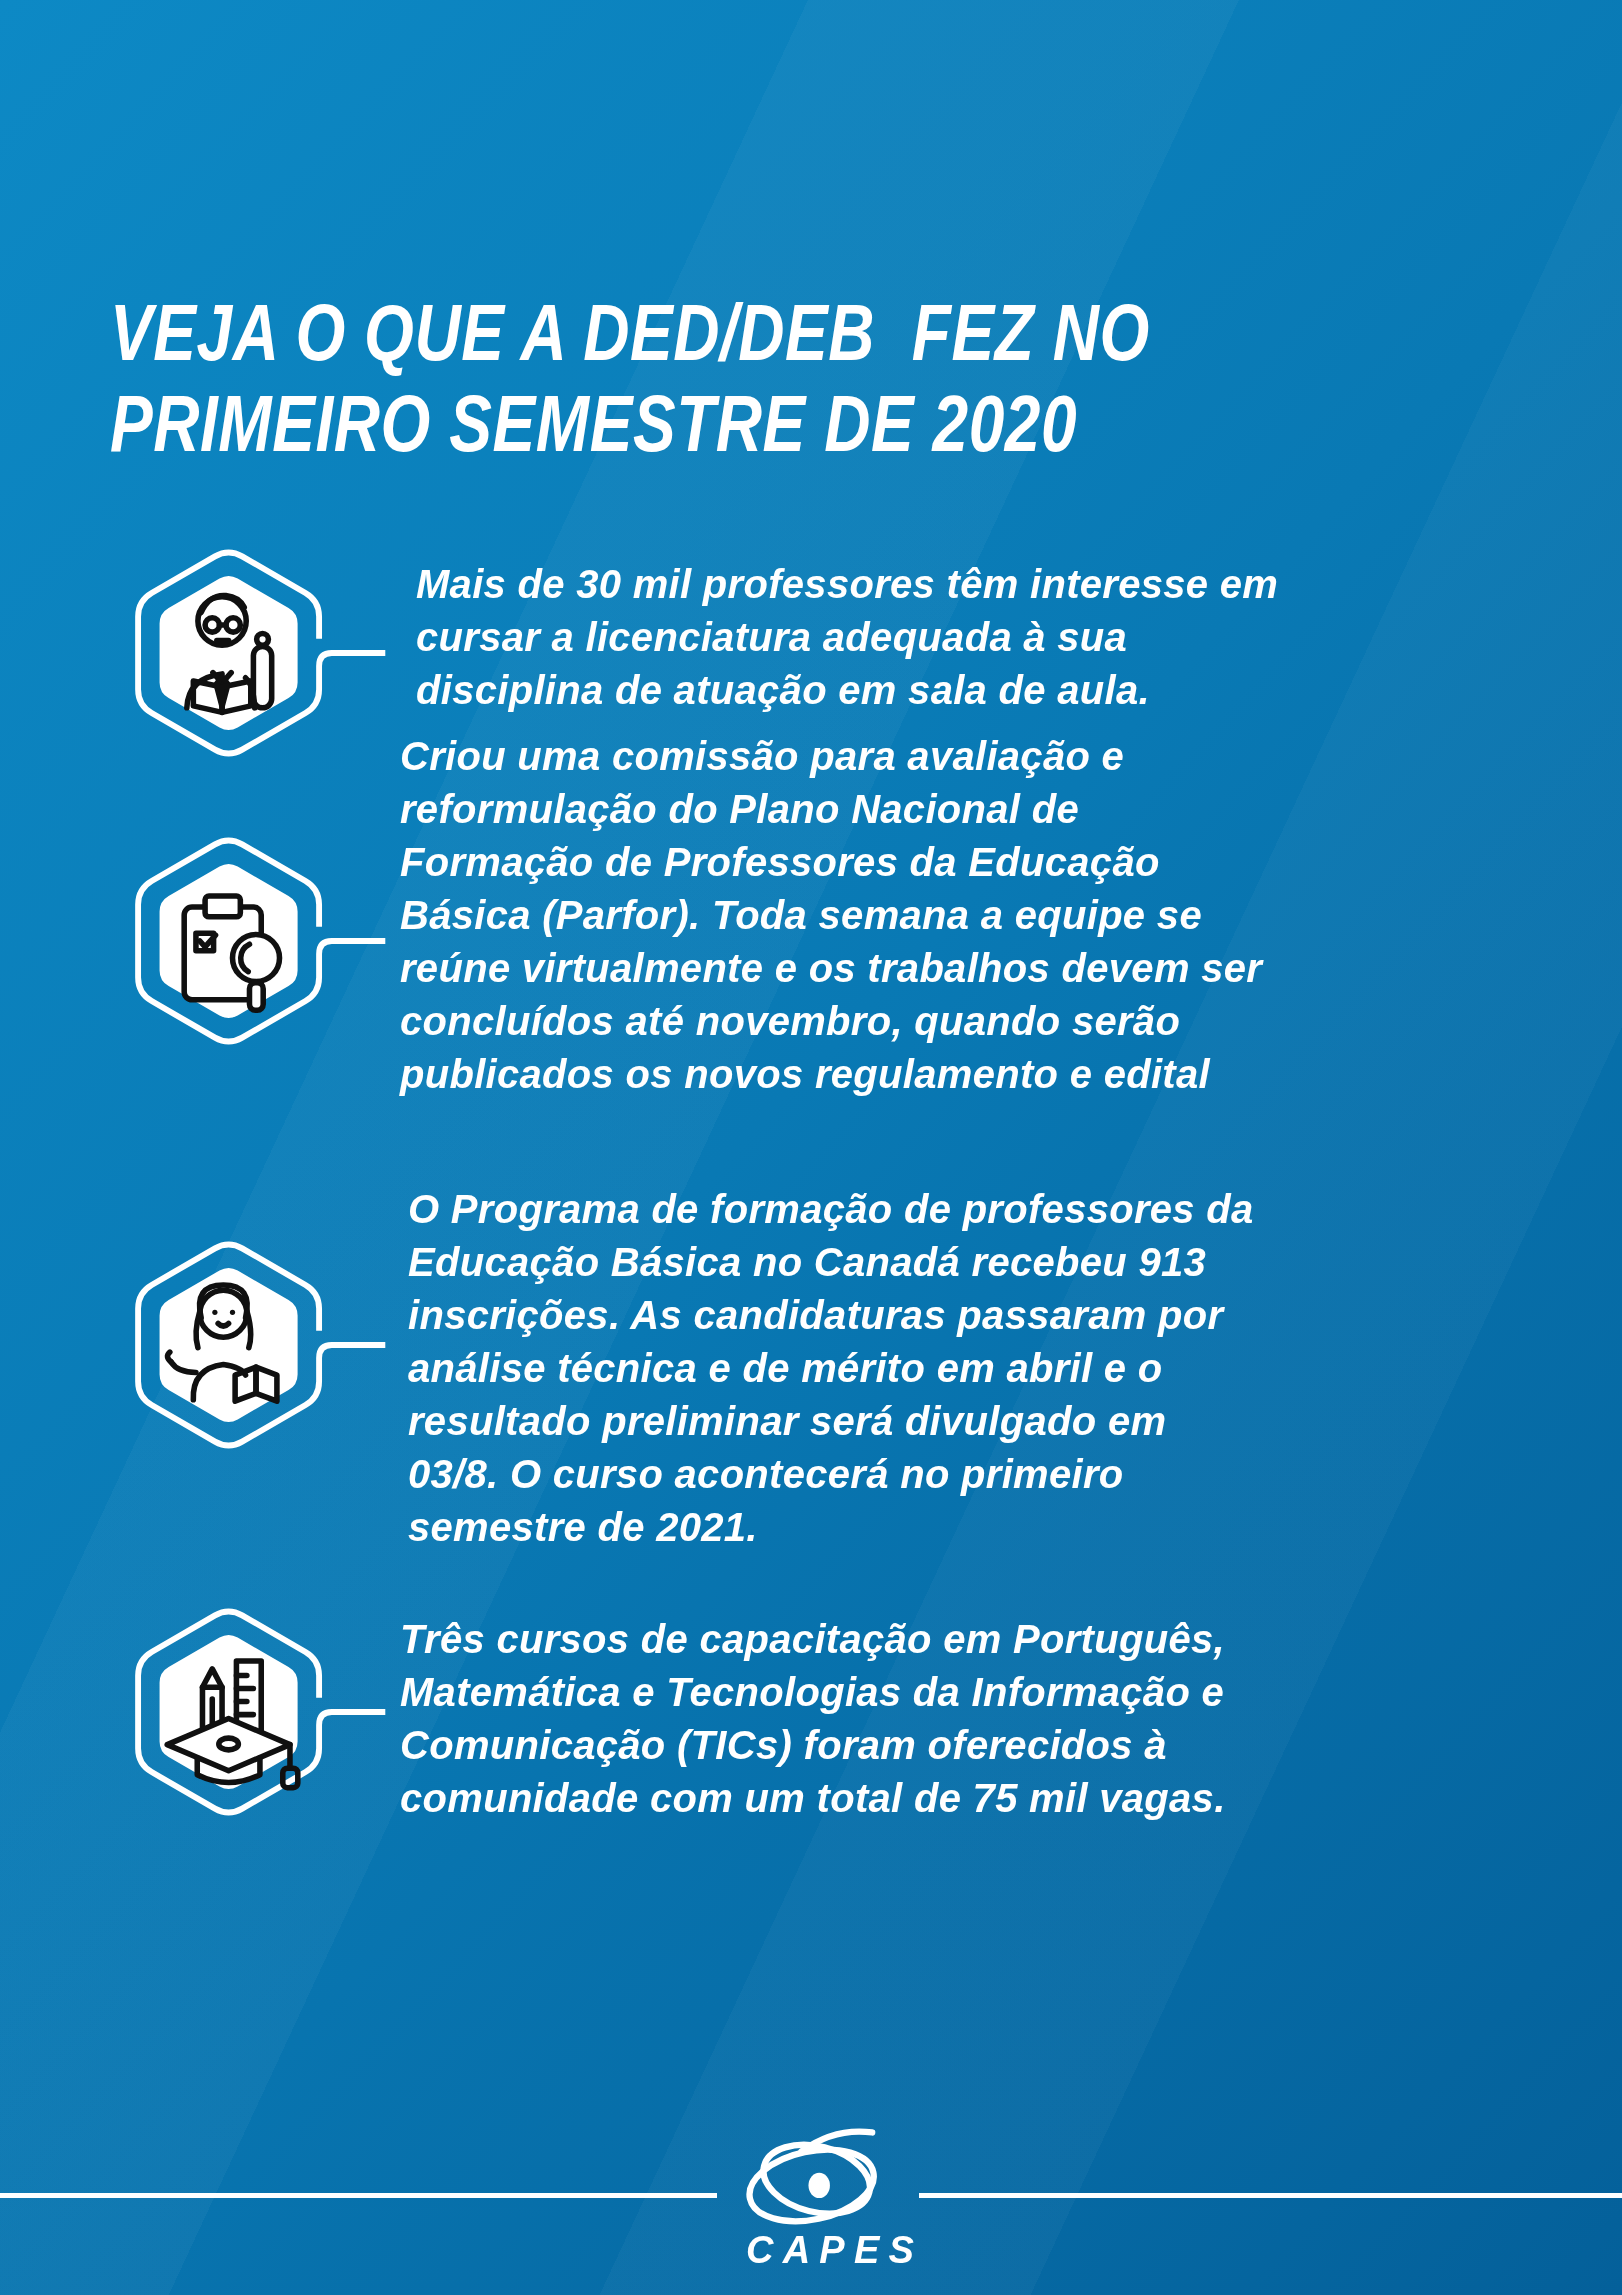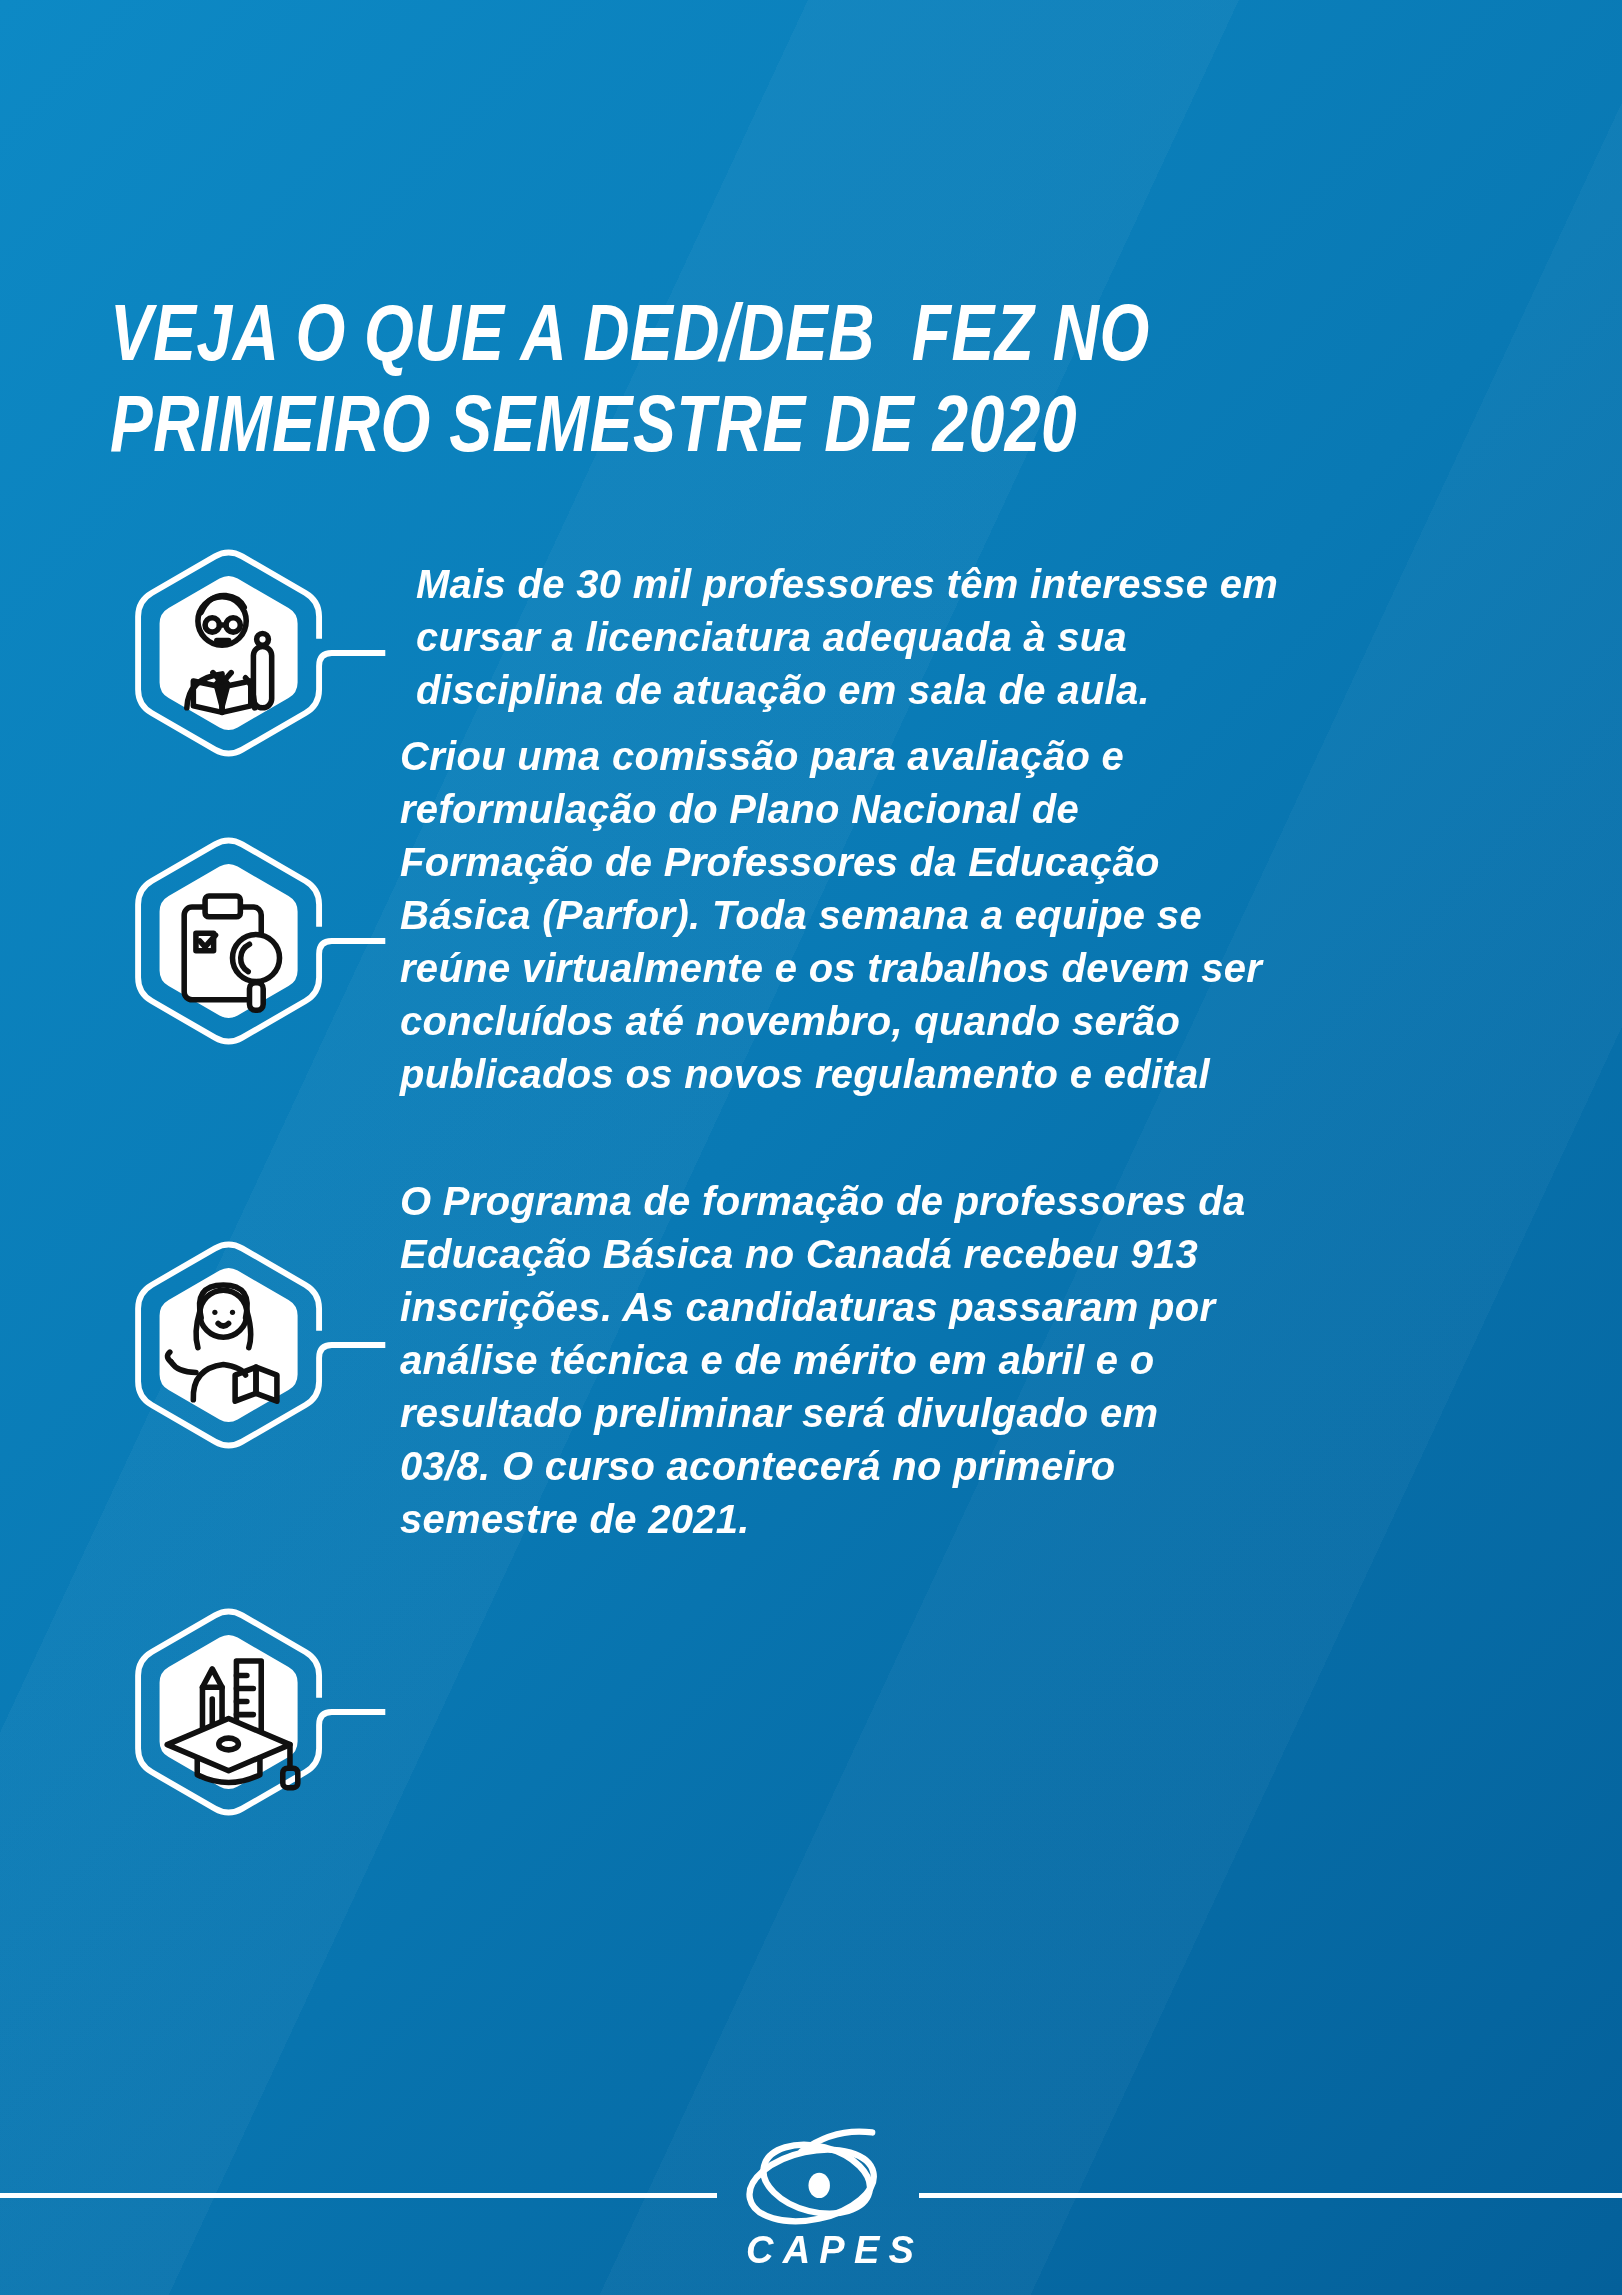--- a/index.html
+++ b/index.html
@@ -99,21 +99,21 @@
       <circle cx="139" cy="120" r="4" fill="#101010" stroke="none"></circle>
       <circle cx="166" cy="120" r="4" fill="#101010" stroke="none"></circle>
       <path d="M144 137 q8 8 16 0"></path>
       <path d="M106 254 q-2 -48 46 -54 q28 4 34 16"></path>
       <path d="M110 212 q-28 0 -38 -16"></path>
       <path d="M72 196 q-10 -8 -2 -15"></path>
       <path d="M170 216 l32 -12 v40 l-32 12 z"></path>
       <path d="M234 216 l-32 -12 v40 l32 12 z"></path>
     </g>
   </svg>
-  <p class="item-text" style="top:1175px;margin:0">O Programa de formação de professores da
+  <p class="item-text" style="top:1175px;margin:8px">O Programa de formação de professores da
 Educação Básica no Canadá recebeu 913
 inscrições. As candidaturas passaram por
 análise técnica e de mérito em abril e o
 resultado preliminar será divulgado em
 03/8. O curso acontecerá no primeiro
 semestre de 2021.</p>
 
   <svg class="hex-svg" style="top:1601px" width="281" height="222" viewBox="0 0 430 340">
     <path d="M400 170 L318 170 Q298.6 170 298.6 190 L298.6 226 Q298.6 250 277.8 262 L180.8 318 Q160 330 139.2 318 L42.2 262 Q21.4 250 21.4 226 L21.4 114 Q21.4 90 42.2 78 L139.2 22 Q160 10 180.8 22 L277.8 78 Q298.6 90 298.6 114 L298.6 148" fill="none" stroke="#ffffff" stroke-width="9"></path>
     <path d="M173.9 56 L251.8 101 Q265.7 109 265.7 125 L265.7 215 Q265.7 231 251.8 239 L173.9 284 Q160 292 146.1 284 L68.2 239 Q54.3 231 54.3 215 L54.3 125 Q54.3 109 68.2 101 L146.1 56 Q160 48 173.9 56 Z" fill="#ffffff"></path>
@@ -123,20 +123,24 @@
       <line x1="135" y1="150" x2="135" y2="196"></line>
       <rect x="172" y="92" width="38" height="116"></rect>
       <path d="M172 114 h16 M172 134 h26 M172 154 h16 M172 174 h26"></path>
       <path d="M66 220 L160 180 L254 220 L160 260 Z" fill="#ffffff"></path>
       <ellipse cx="160" cy="219" rx="15" ry="9"></ellipse>
       <path d="M112 240 v26 q48 24 96 0 v-26"></path>
       <path d="M254 220 v36"></path>
       <rect x="243" y="256" width="23" height="30" rx="7"></rect>
     </g>
   </svg>
+  <p class="item-text" style="top:1613px;margin:0">Três cursos de capacitação em Português,
+Matemática e Tecnologias da Informação e
+Comunicação (TICs) foram oferecidos à
+comunidade com um total de 75 mil vagas.</p>
 
   <div class="footer-line" style="left:0;width:717px"></div>
   <div class="footer-line" style="left:919px;width:703px"></div>
 
   <svg class="capes-logo" width="164" height="108" viewBox="0 0 260 170">
     <g fill="none" stroke="#ffffff" stroke-width="10" stroke-linecap="round">
       <ellipse cx="112" cy="100" rx="100" ry="54" transform="rotate(-12 112 100)"></ellipse>
       <ellipse cx="120" cy="90" rx="86" ry="52" transform="rotate(14 120 90)"></ellipse>
       <path d="M96 46 Q148 8 208 16"></path>
     </g>

